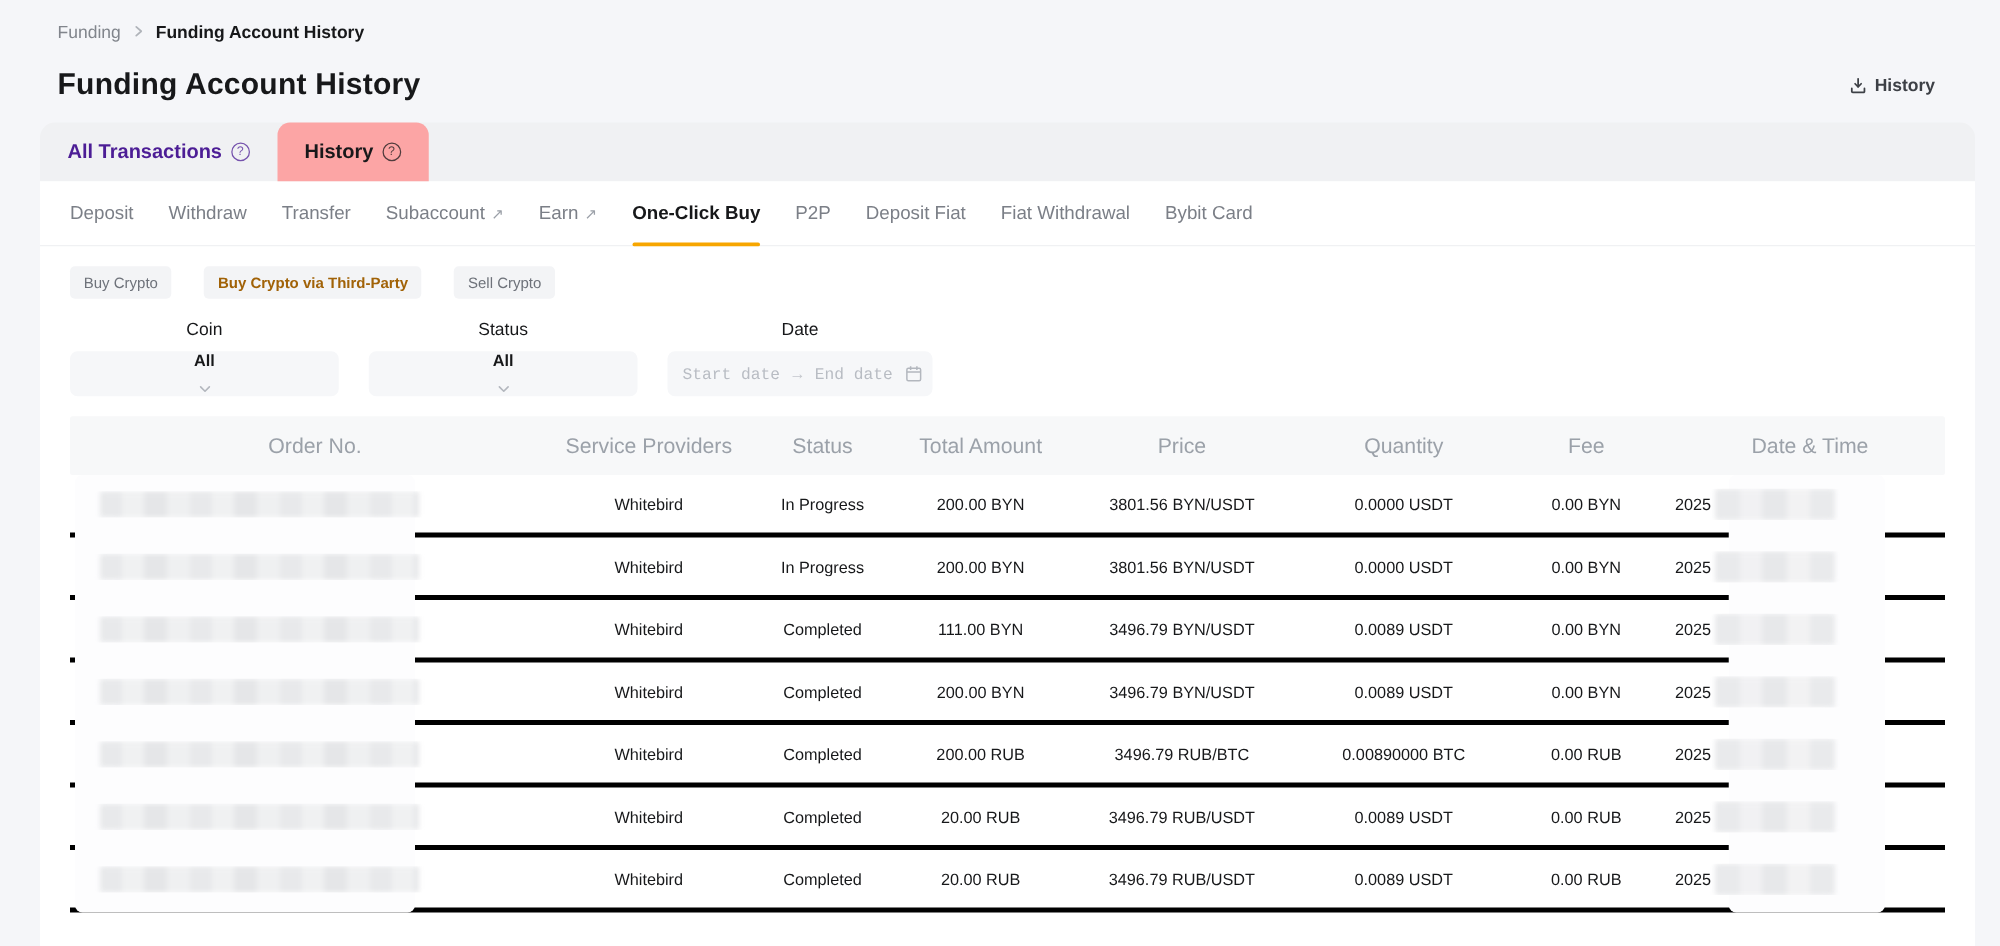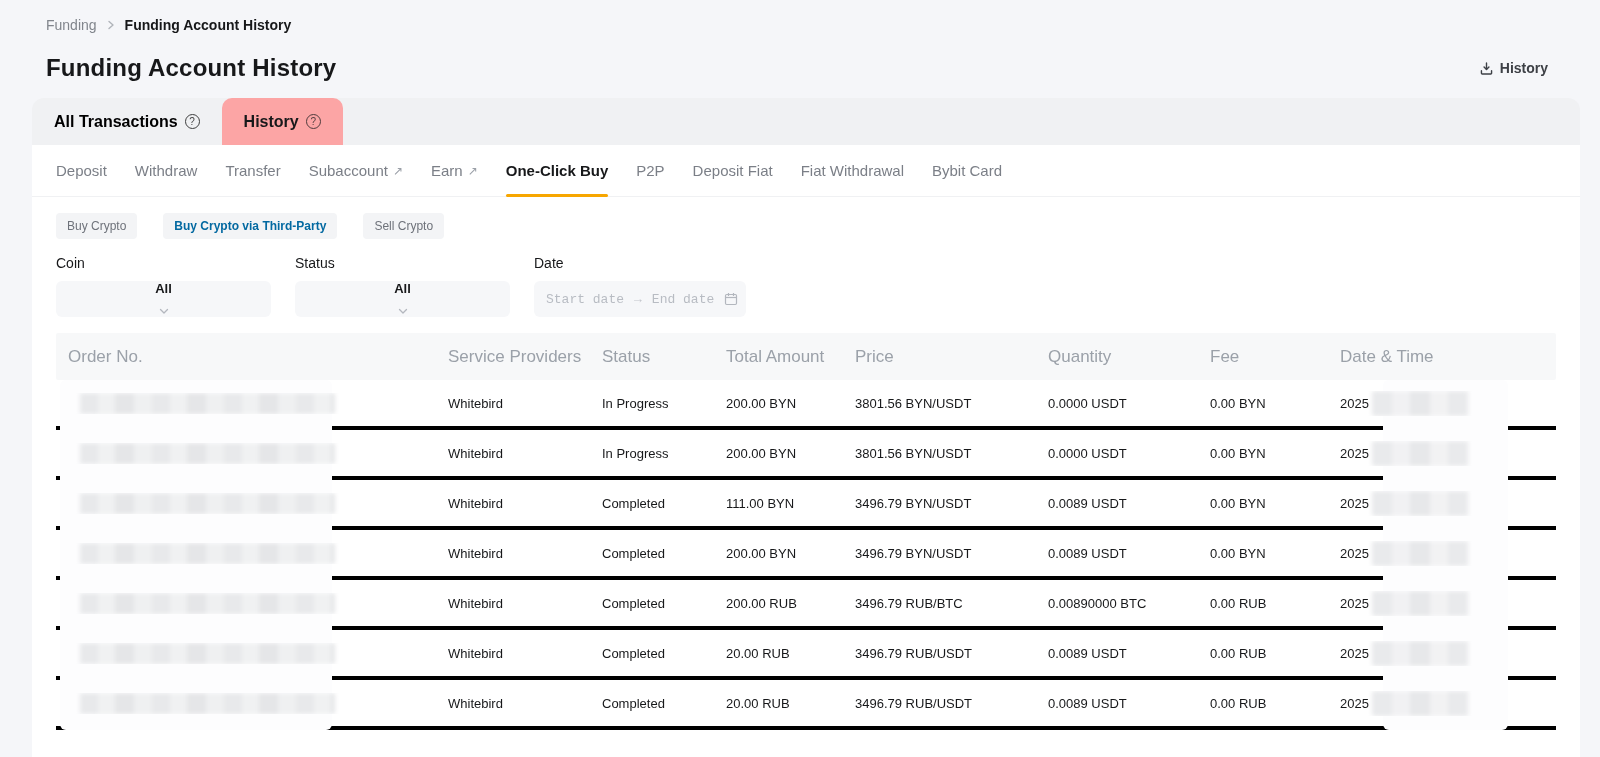--- a/index.html
+++ b/index.html
@@ -18,43 +18,43 @@
   .bc-current { color:#17181a; font-weight:700; }
   .title-row { display:flex; justify-content:space-between; align-items:center; margin-top:16px; height:32px; padding-right:22px;}
   .page-title { font-size:24px; font-weight:700; letter-spacing:.2px; }
   .export-btn { display:flex; align-items:center; gap:6px; color:#3d4046; font-size:14px; font-weight:700; cursor:pointer; }
   .export-btn svg { display:block; }
 
   
   .panel { margin:14px 20px 0 32px; width:1548px; }
   .tabstrip { display:flex; background:#f0f1f3; border-radius:12px 12px 0 0; height:47px; }
   .main-tab { padding:0 22px; display:flex; align-items:center; gap:7px; font-size:16px;
-              font-weight:700; color:#000000; cursor:pointer; white-space:nowrap; }
+              font-weight:700; color:#4c1d95; cursor:pointer; white-space:nowrap; }
   .main-tab.active { background:#fca5a5; border-radius:10px 10px 0 0; color:#17181a; }
   .help-icon { width:15px; height:15px; border:1.2px solid currentColor; border-radius:50%;
                display:inline-flex; align-items:center; justify-content:center;
                font-size:10px; font-weight:400; opacity:.75; }
 
-  .content { background:#fff; min-height:612px; }
+  .content { background:#fff; min-height:612px;text-align:center; }
 
   
   .subtabs { display:flex; gap:28px; padding:0 24px; height:52px; align-items:stretch;
              border-bottom:1px solid #f0f1f3; }
   .subtab { font-size:15px; color:#7b7f87; display:flex; align-items:center; gap:3px;
             position:relative; cursor:pointer; white-space:nowrap; }
   .subtab.active { color:#17181a; font-weight:700; }
   .subtab.active::after { content:""; position:absolute; left:0; right:0; bottom:-1px;
             height:3px; background:var(--accent,#f7a600); border-radius:2px; }
   .ext-icon { font-size:12px; color:#9ba0a8; margin-left:2px; }
 
   
   .pills { display:flex; gap:26px; padding:16px 24px 0; }
   .pill { background:#f3f4f6; border-radius:4px; font-size:12px; color:#6e727a;
           padding:6px 11px; cursor:pointer; white-space:nowrap; }
-  .pill.active { color:#0369a1; font-weight:700; }
+  .pill.active { color:#a16207; font-weight:700; }
 
   
   .filters { display:flex; gap:24px; padding:16px 24px 0; }
   .filter-label { font-size:14px; color:#17181a; }
   .control { margin-top:10px; height:36px; background:#f6f7f9; border-radius:6px;
              display:flex; align-items:center; padding:0 12px; cursor:pointer; }
   .select-control { width:215px; justify-content:space-between; font-size:13px; font-weight:700;flex-direction:column; }
   .chev { color:#b3b7be; display:flex; }
   .date-control { width:212px; font-size:13px; color:#b8bcc3; gap:10px; justify-content:space-between;font-family:Liberation Mono, monospace;}
   .date-ph { white-space:nowrap; }

